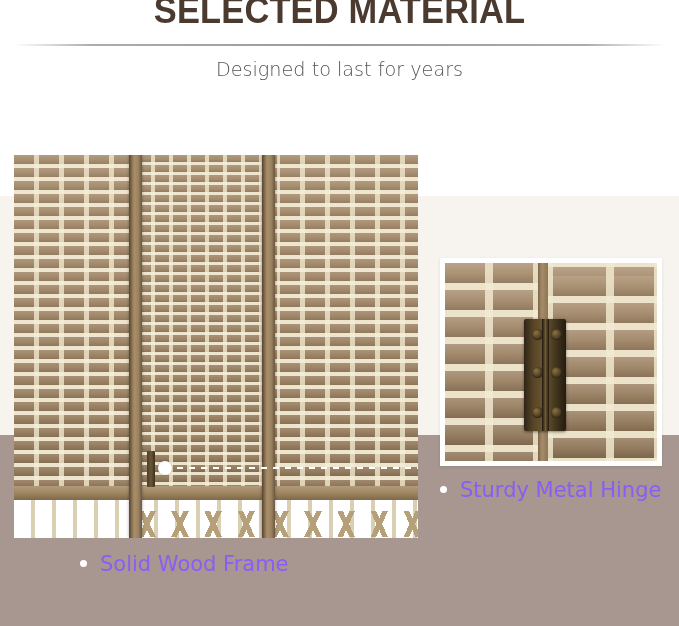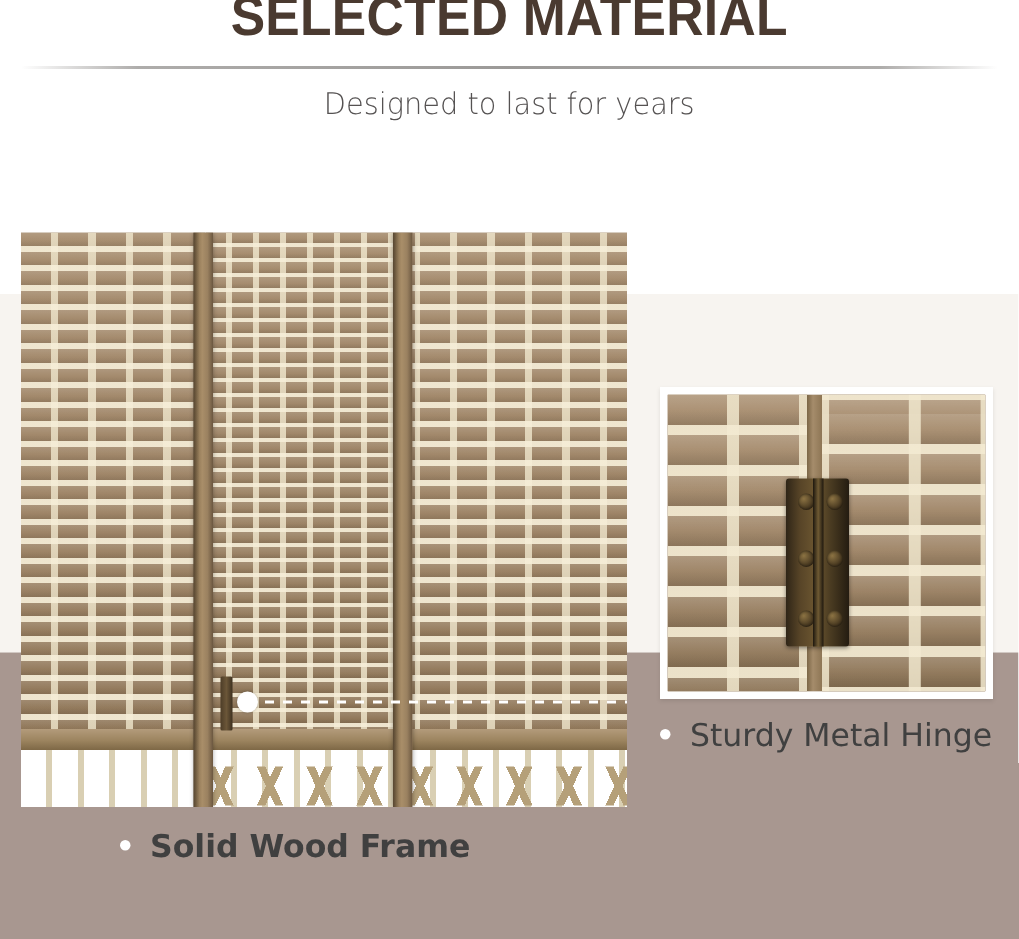--- a/index.html
+++ b/index.html
@@ -218,36 +218,36 @@
     box-shadow:inset 0 0 2px rgba(0,0,0,0.6);
   }
   .screw.s1 { top:10px; }
   .screw.s2 { top:48px; }
   .screw.s3 { top:88px; }
   .screw-r { left:27px; }
 
   
   .caption {
     position:absolute;
-    color:#404040;
+    color:#8b5cf6;
     font-family:"DejaVu Sans", sans-serif;
     font-size:21px;
     font-weight:400;
     white-space:nowrap;
   }
   .caption .bullet {
     display:inline-block;
     width:7px; height:7px; border-radius:50%;
     background:#ffffff;
     vertical-align:middle;
     margin-right:13px;
     position:relative; top:-2px;
   }
   #caption-hinge { left:440px; top:478px; }
-  #caption-frame { left:80px;  top:552px;font-weight:bold; }
+  #caption-frame { left:80px;  top:552px; }
 </style>
 </head>
 <body>
 
 <div id="bg-top"></div>
 <div id="bg-cream"></div>
 <div id="bg-bottom"></div>
 
 <div id="header">
   <div id="title">SELECTED MATERIAL</div>

